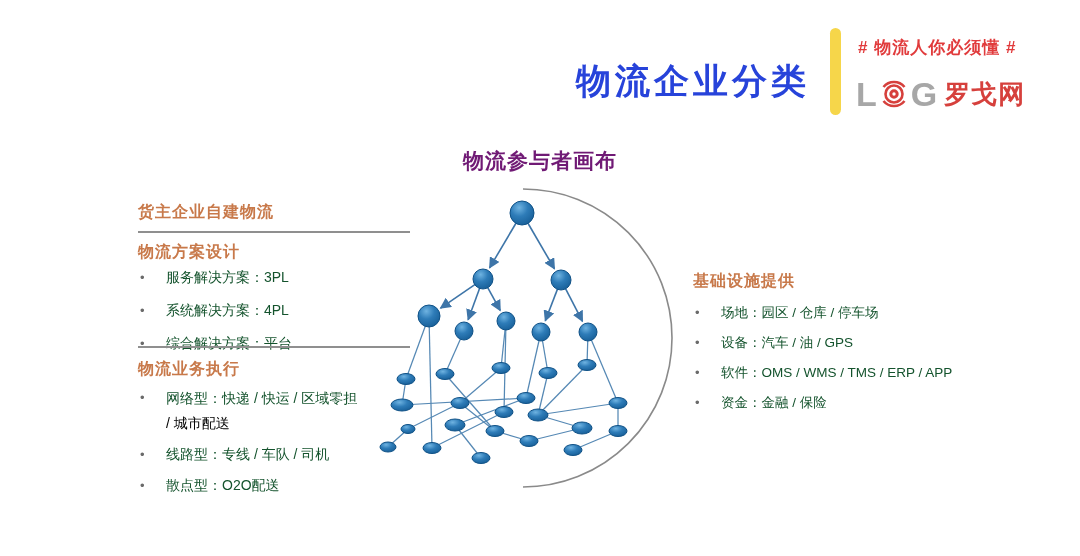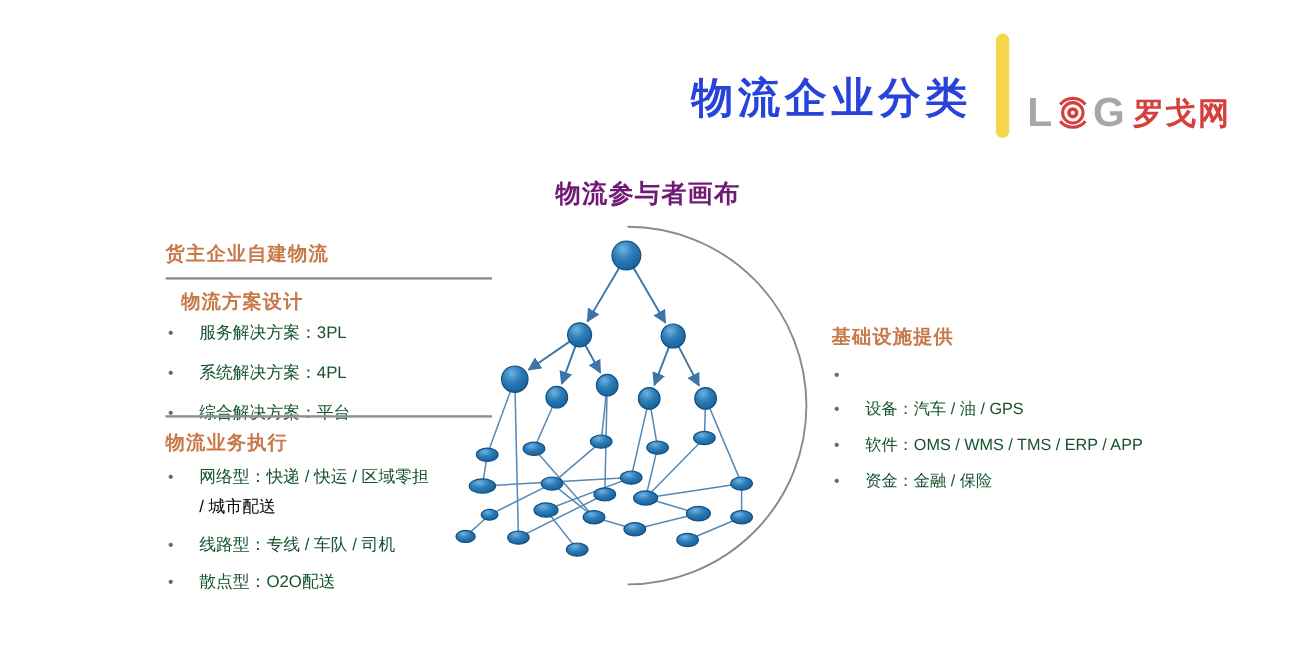--- a/index.html
+++ b/index.html
@@ -28,21 +28,21 @@
 
   
   .sec-heading { font-size:16px; font-weight:bold; color:#C8794A; letter-spacing:1px; white-space:nowrap; }
   .divider { position:absolute; height:2px; background:#8F8F8F; }
   .bullet-row { display:flex; align-items:flex-start; color:#575757; }
   .bullet-dot { width:26px; font-size:13px; color:#6a6a6a; flex:none; padding-top:1px; }
   .bullet-text { font-size:14px; color:#14532d; white-space:nowrap;text-align:center; }
 
   .sec-owner-heading { position:absolute; left:138px; top:202px; }
   .divider-1 { left:138px; top:231px; width:272px; }
-  .sec-design-heading { position:absolute; left:138px; top:242px;margin-left:13px; }
+  .sec-design-heading { position:absolute; left:138px; top:242px; }
   .design-items { position:absolute; left:140px; top:269px; }
   .design-items .bullet-row { margin-bottom:15px; }
   .divider-2 { left:138px; top:346px; width:272px; }
   .sec-exec-heading { position:absolute; left:138px; top:359px; }
   .exec-items { position:absolute; left:140px; top:389px; }
   .exec-items .bullet-row { margin-bottom:13px; }
   .exec-cont { font-size:14px; color:#000000; margin-top:7px; white-space:nowrap; }
 
   .sec-infra-heading { position:absolute; left:693px; top:271px; }
   .infra-items { position:absolute; left:695px; top:304px; }
@@ -132,20 +132,21 @@
         <circle cx="429" cy="316" r="11" fill="url(#nodeGrad)" stroke="#0F5186" stroke-width="1"></circle>
         <circle cx="464" cy="331" r="9" fill="url(#nodeGrad)" stroke="#0F5186" stroke-width="1"></circle>
         <circle cx="506" cy="321" r="9" fill="url(#nodeGrad)" stroke="#0F5186" stroke-width="1"></circle>
         <circle cx="541" cy="332" r="9" fill="url(#nodeGrad)" stroke="#0F5186" stroke-width="1"></circle>
         <circle cx="588" cy="332" r="9" fill="url(#nodeGrad)" stroke="#0F5186" stroke-width="1"></circle>
       </g>
   </svg>
 
   <div class="main-title">物流企业分类</div>
   <div class="yellow-bar"></div>
+  <div class="hashtag"># 物流人你必须懂 #</div>
   <div class="logo">
     <span class="logo-letter">L</span>
     <svg class="logo-o" viewBox="0 0 32 34">
       <circle cx="16" cy="17" r="3.2" fill="none" stroke="#D6403C" stroke-width="3"></circle>
       <circle cx="16" cy="17" r="8.5" fill="none" stroke="#D6403C" stroke-width="2.6"></circle>
       <path d="M5.5,10 A13.5 13.5 0 0 1 26.5,10" fill="none" stroke="#D6403C" stroke-width="2.6"></path>
       <path d="M5.5,24 A13.5 13.5 0 0 0 26.5,24" fill="none" stroke="#D6403C" stroke-width="2.6"></path>
     </svg>
     <span class="logo-letter">G</span>
     <span class="logo-cn">罗戈网</span>
@@ -189,20 +190,21 @@
     <div class="bullet-row">
       <span class="bullet-dot">•</span>
       <span class="bullet-text">散点型：O2O配送</span>
     </div>
   </div>
 
   <div class="sec-heading sec-infra-heading">基础设施提供</div>
   <div class="infra-items">
     <div class="bullet-row">
       <span class="bullet-dot">•</span>
+      <span class="bullet-text">场地：园区 / 仓库 / 停车场</span>
     </div>
     <div class="bullet-row">
       <span class="bullet-dot">•</span>
       <span class="bullet-text">设备：汽车 / 油 / GPS</span>
     </div>
     <div class="bullet-row">
       <span class="bullet-dot">•</span>
       <span class="bullet-text">软件：OMS / WMS / TMS / ERP / APP</span>
     </div>
     <div class="bullet-row">

